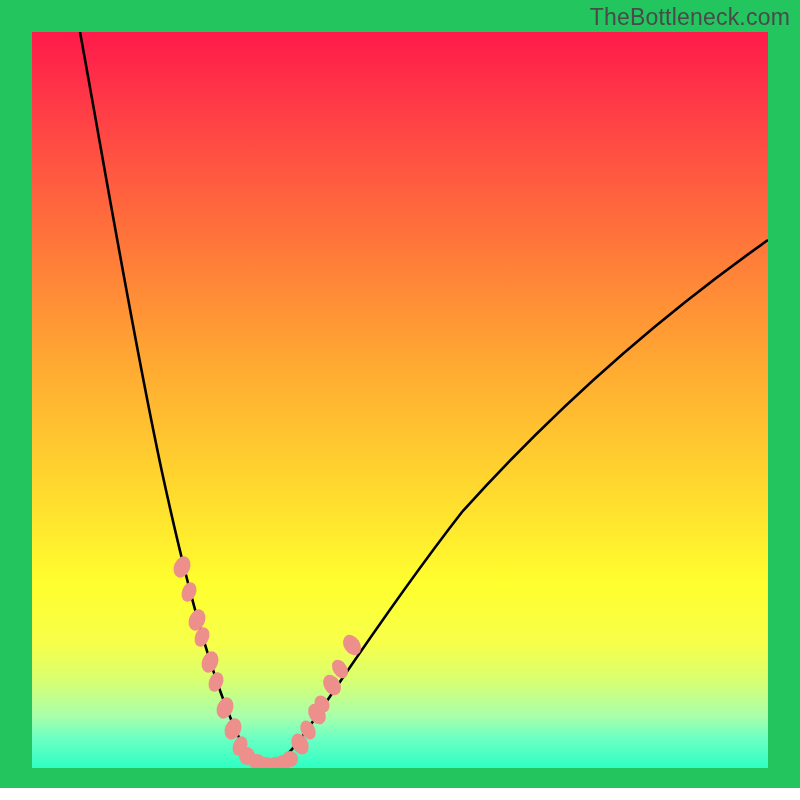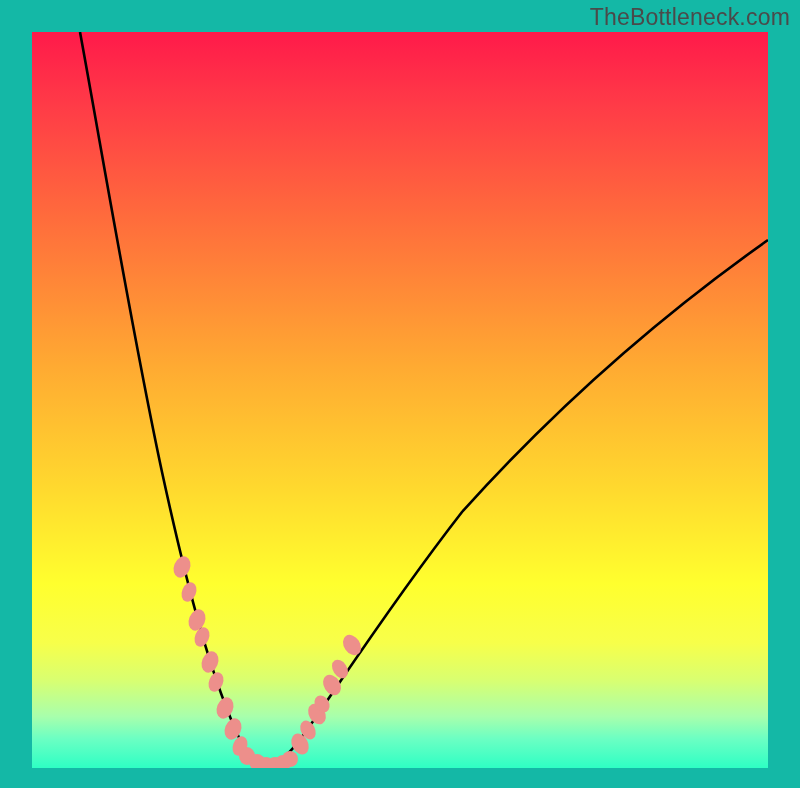--- a/index.html
+++ b/index.html
@@ -6,21 +6,21 @@
     margin: 0;
     padding: 0;
     width: 800px;
     height: 800px;
     overflow: hidden;
     font-family: Arial, Helvetica, sans-serif;
   }
   .outer {
     width: 800px;
     height: 788px;
-    background: #14b8a6;
+    background: #22c55e;
     position: relative;
     text-align: center;
   }
   .watermark {
     position: absolute;
     top: 4px;
     right: 10px;
     color: #4a4a4a;
     font-size: 23px;
     font-weight: 500;

